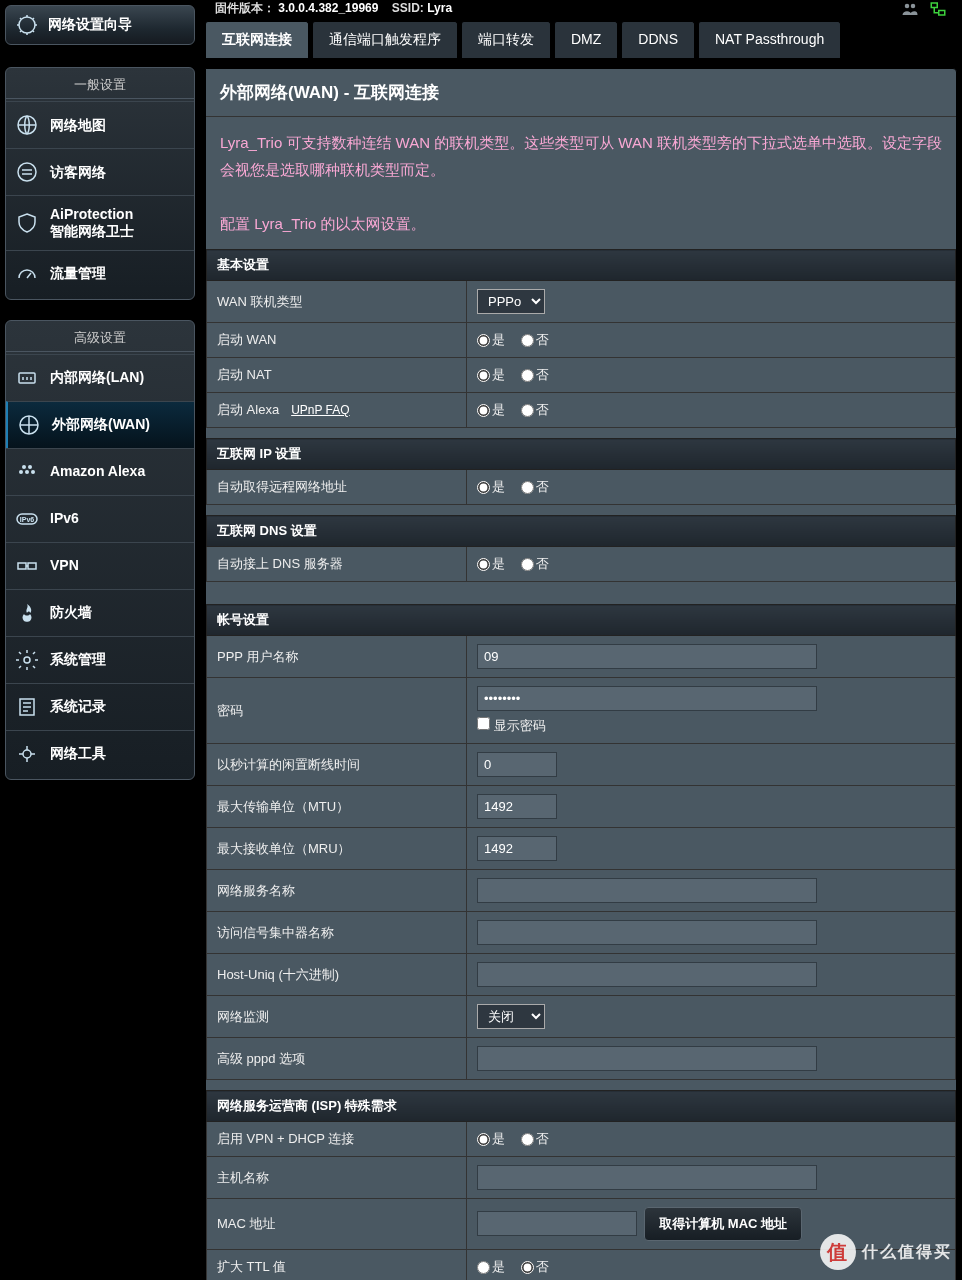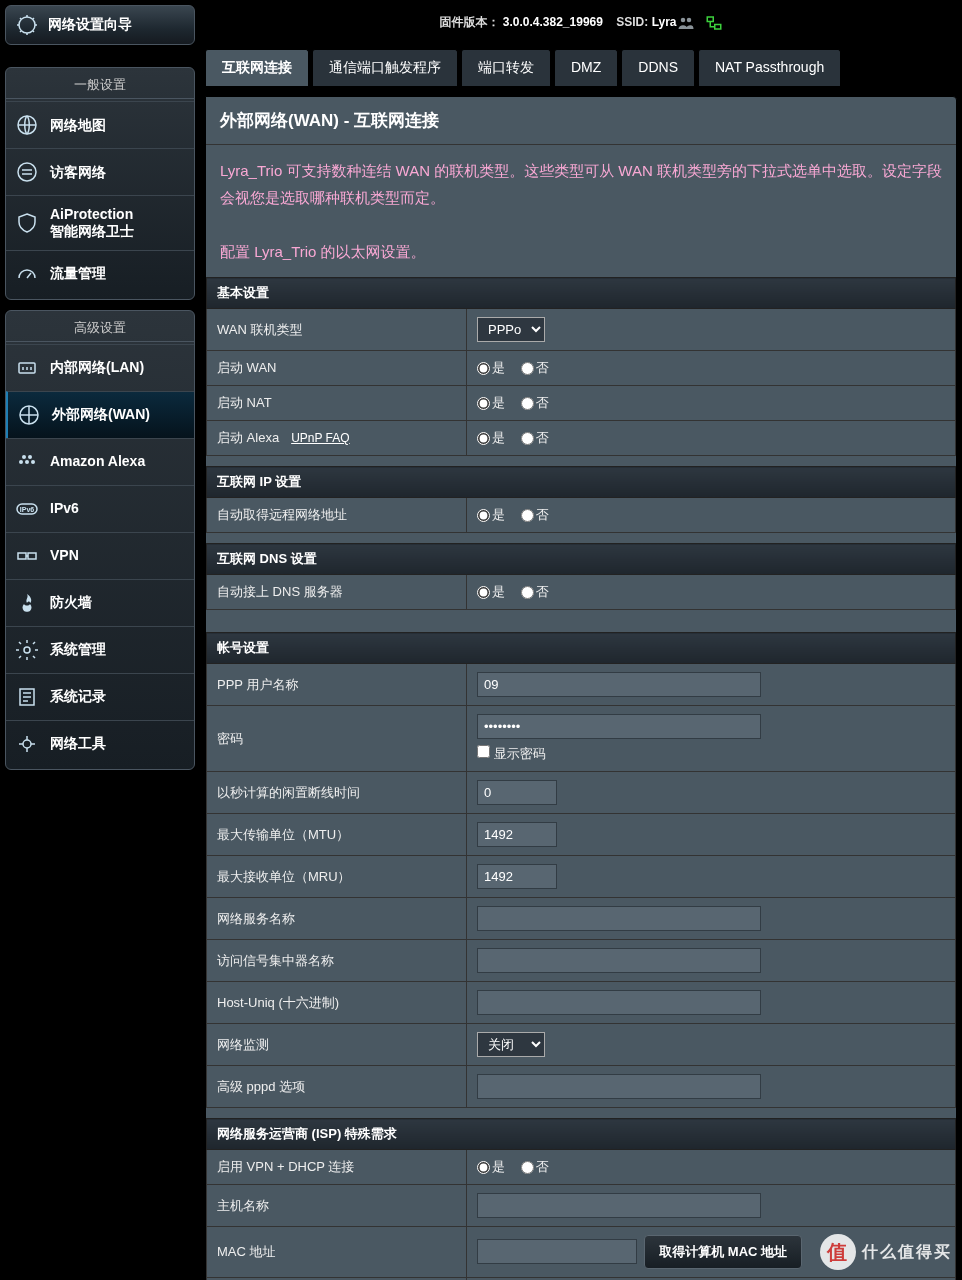--- a/index.html
+++ b/index.html
@@ -3,42 +3,42 @@
 <meta charset="utf-8">
 <style>
 * { box-sizing: border-box; margin: 0; padding: 0; }
 body { font-family: Arial, "Microsoft YaHei", sans-serif; font-size: 13px; background: #000; color: #fff; width: 962px; }
 .container { display: flex; }
 .sidebar { width: 200px; padding: 5px; }
 .sidebar-box { background: linear-gradient(180deg,#3a4650 0%,#1e2830 60%,#151a20 100%); border: 1px solid #4a5560; border-radius: 6px; margin-bottom: 22px; padding: 6px 8px; display: flex; align-items: center; cursor: pointer; }
 .sidebar-box .icon { width: 26px; height: 26px; margin-right: 8px; display: flex; align-items: center; justify-content: center; flex-shrink:0; }
 .sidebar-title { font-weight: bold; font-size: 14px; }
 .sidebar-section-hdr { color: #ccc; font-size: 13px; text-align: center; padding: 6px 0 4px; border-bottom:1px solid #4a5560; margin-bottom:2px; }
-.sidebar-group { background: linear-gradient(180deg,#2c343b 0%,#171e24 100%); border: 1px solid #4a5560; border-radius: 6px; margin-bottom: 10px; padding: 2px 0; }
+.sidebar-group { background: linear-gradient(180deg,#2c343b 0%,#171e24 100%); border: 1px solid #4a5560; border-radius: 6px; margin-bottom: 20px; padding: 2px 0; }
 .sidebar-item { display: flex; align-items: center; padding: 10px 8px; cursor: pointer; border-top: 1px solid #3b454e; }
 .sidebar-item:first-of-type { border-top: none; }
 .sidebar-item.active { background: linear-gradient(180deg,#0b2a3d 0%,#05131c 100%); border-left:2px solid #1e7fb5; }
 .sidebar-item .icon { width: 26px; height: 26px; margin-right: 10px; display: flex; align-items: center; justify-content: center; flex-shrink:0; }
 .label-text { font-size: 14px; font-weight: bold; line-height:1.2; }
 .main { flex: 1; padding: 0 5px 20px 5px; }
-.status-bar { display:flex; justify-content:center; padding: 14px 10px; font-size:12px; color:#ddd; }
+.status-bar { display:flex; justify-content:space-between; padding: 0 10px; font-size:12px; color:#ddd; }
 .status-left { font-weight:bold; }
 .status-icons { display:flex; gap:10px; }
 .tabs { display: flex; gap: 3px; margin-bottom: 10px; }
 .tab { background: #2a333b; border: 1px solid #000; border-bottom:none; padding: 9px 16px; font-size: 14px; cursor: pointer; border-radius:3px 3px 0 0; }
 .tab.active { background: #4a5862; font-weight:bold; }
 .content-panel { background: #4a5862; border: 1px solid #000; border-radius: 0 4px 4px 4px; }
 .content-hdr { padding: 12px 14px; font-size: 17px; font-weight: bold; border-bottom: 1px solid #333; }
 .content-desc { padding: 12px 14px; font-size: 15px; line-height: 1.8; color: #f9a8d4; }
 .form-table { width: 100%; border-collapse: collapse; }
 .section-row th { background: linear-gradient(180deg,#2e3740 0%,#1f262d 100%); color:#fff; text-align:left; font-weight:bold; font-size:13px; padding:6px 10px; border:1px solid #222; }
 .form-table td { border:1px solid #333; padding:8px 10px; vertical-align:middle; font-size:13px; }
 .form-table td.label-cell { width:260px; color:#eee; }
 .form-table td.input-cell { color:#eee; }
-input[type=text], input[type=password] { background:#586671; border:1px solid #323c44; color:#fff; padding:4px 6px; width:284px; font-size:13px; }
+input[type=text], input[type=password] { background:#586671; border:1px solid #323c44; color:#fff; padding:4px 6px; width:340px; font-size:13px; }
 input.short { width:80px; }
 select { background:#2e3740; border:1px solid #aaa; color:#fff; padding:3px 6px; width:68px; font-size:13px; }
 .radio-group label { margin-right:12px; }
 input[type=radio] { accent-color:#fff; margin-right:2px; vertical-align:middle; }
 a.faq { color:#fff; text-decoration:underline; margin-left:12px; font-size:12px; }
 .btn { background: linear-gradient(180deg,#2c343b 0%,#171e24 100%); border:1px solid #5a6670; border-radius:4px; color:#fff; padding:7px 14px; font-size:13px; font-weight:bold; cursor:pointer; }
 .watermark { position:fixed; right:10px; bottom:10px; display:flex; align-items:center; gap:6px; font-size:16px; font-weight:bold; letter-spacing:2px; color:#fff; opacity:0.85; }
 .watermark .logo { width:36px; height:36px; border-radius:50%; background:#fff; color:#e53935; display:flex; align-items:center; justify-content:center; font-size:20px; font-weight:bold; }
 .mac-field { border:1px solid #66b3e5; }
 .icon svg { width:24px; height:24px; }

